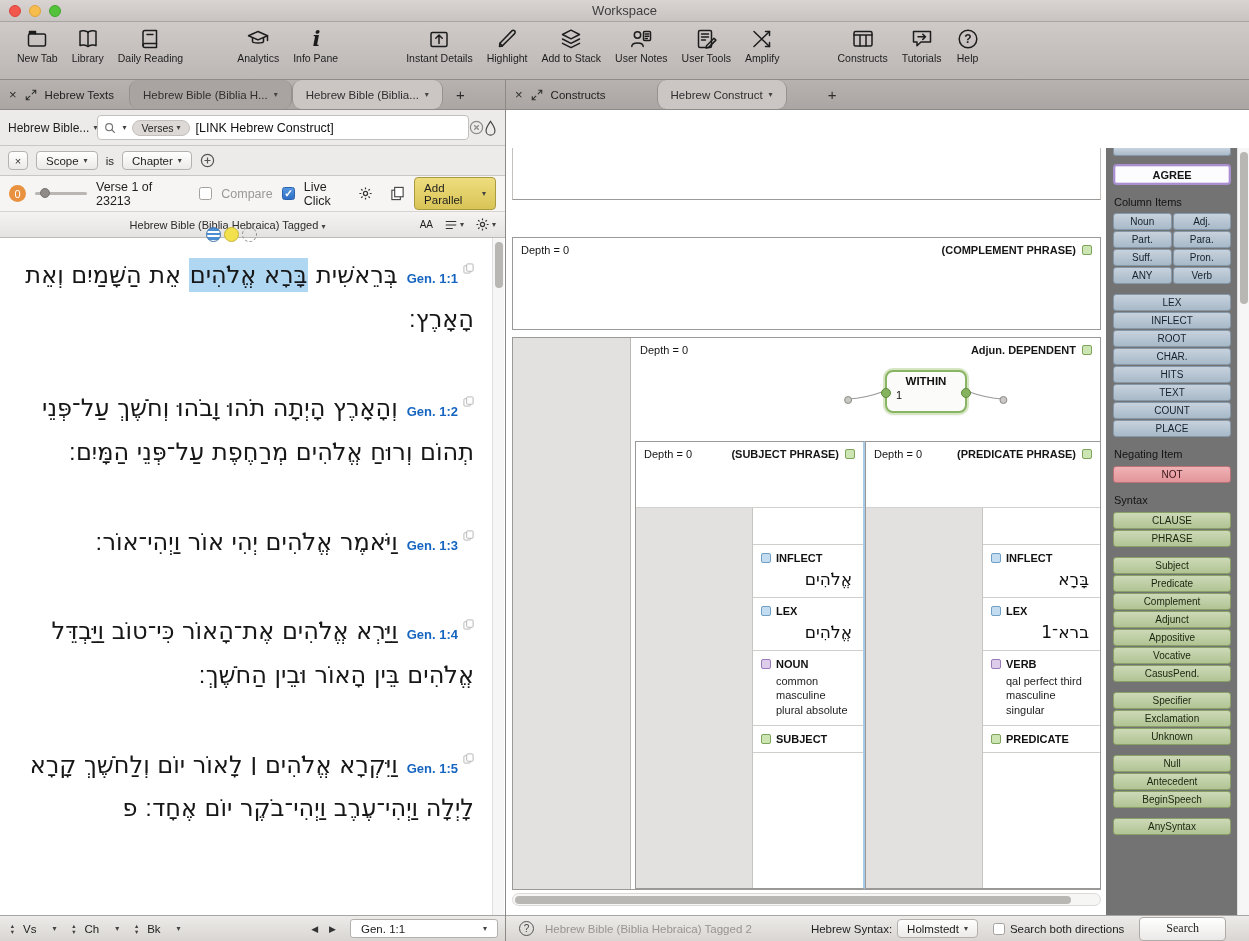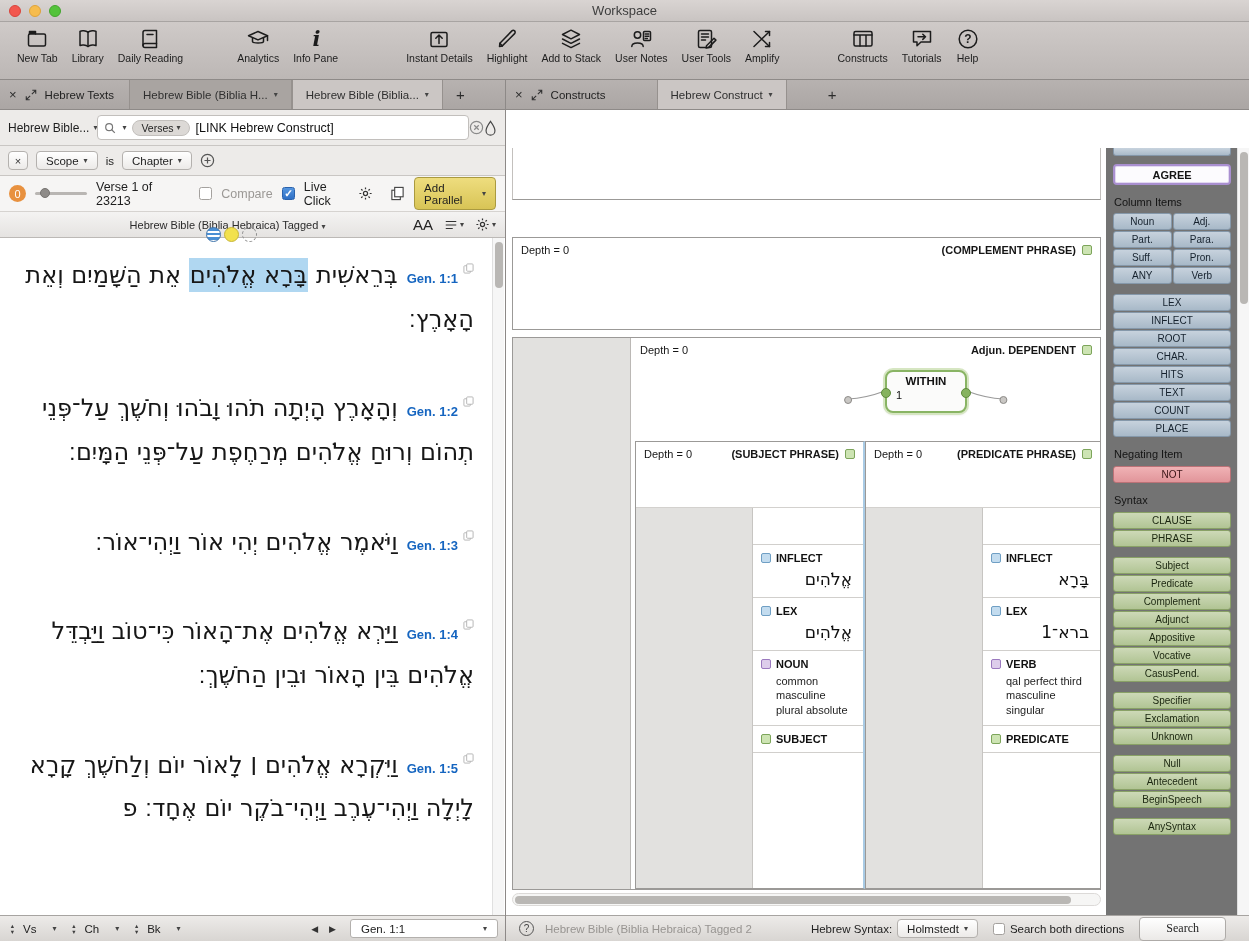--- a/index.html
+++ b/index.html
@@ -37,21 +37,21 @@
   .pane { position:absolute; top:80px; bottom:0; background:#fff; }
   .left-pane { left:0; width:505px; }
   .right-pane { left:505px; right:0; border-left:1px solid #8d8987; }
 
   
   .tabbar { height:30px; background:linear-gradient(#b7b2b0,#aba6a4); border-bottom:1px solid #8e8a88;
     display:flex; align-items:stretch; font-size:11.5px; color:#2f2f2f; }
   .tb-tools { display:flex; align-items:center; gap:8px; padding:0 9px; }
   .grouplabel { font-size:11.5px; color:#1f1f1f; padding-right:6px; white-space:nowrap; }
   .tab { display:flex; align-items:center; gap:6px; padding:0 13px; background:#a9a4a1;
-    border-left:1px solid #96918e; border-right:1px solid #96918e; white-space:nowrap; max-width:175px; overflow:hidden; }
+    border-left:1px solid #96918e; border-right:1px solid #96918e; white-space:nowrap; max-width:175px; overflow:hidden;border-radius:9px; }
   .tab.active { background:#cbc6c4; }
   .plusbtn { display:flex; align-items:center; padding:0 13px; font-size:15px; color:#2b2b2b; }
   .xglyph { font-size:13px; color:#2d2d2d; line-height:1; }
 
   
   .searchrow { height:36px; background:#edebe9; border-bottom:1px solid #c9c6c3;
     display:flex; align-items:center; padding:0 8px; }
   .module-dd { font-size:12px; display:flex; align-items:center; gap:4px; white-space:nowrap; }
   .searchfield { flex:1; height:25px; background:#fff; border:1px solid #c2bfbc; border-radius:4px;
     display:flex; align-items:center; padding:0 6px; gap:6px; overflow:hidden; }
@@ -79,21 +79,21 @@
   .cb.checked::after { content:"✓"; position:absolute; left:1.5px; top:-1px; color:#fff; font-size:10.5px; font-weight:bold; }
   .lbl-dim { color:#9b9895; }
   .addparallel { margin-left:auto; background:linear-gradient(#eedd7e,#d8c456); border:1px solid #aa9a40;
     border-radius:4px; padding:3.5px 9px; font-size:11.5px; display:flex; align-items:center; gap:7px; }
 
   
   .textheader { height:26px; background:linear-gradient(#f4f3f2,#e5e3e1); border-bottom:1px solid #bcb9b6;
     display:flex; align-items:center; padding:0 9px; font-size:11px; position:relative; }
   .th-title { position:absolute; left:60px; right:110px; text-align:center; white-space:nowrap; overflow:hidden; color:#2b2b2b; }
   .th-icons { margin-left:auto; display:flex; align-items:center; gap:11px; z-index:1; }
-  .aa { font-size:15px; color:#222; letter-spacing:0; }
+  .aa { font-size:10px; color:#222; letter-spacing:0; }
   .iconpair { display:flex; align-items:center; gap:2px; }
 
   
   .hlcircles { position:absolute; top:147px; left:206px; display:flex; z-index:6; }
   .hlc { width:15px; height:15px; border-radius:50%; margin-right:3px; }
   .hlc.striped { background:repeating-linear-gradient(180deg,#4a8fd4 0 2.5px,#ffffff 2.5px 4.5px); border:1px solid #3f74ab; }
   .hlc.yellow { background:#f2e14d; border:1px solid #c8b739; }
   .hlc.dashed { border:1.5px dashed #8d8d8d; background:transparent; }
 
   

